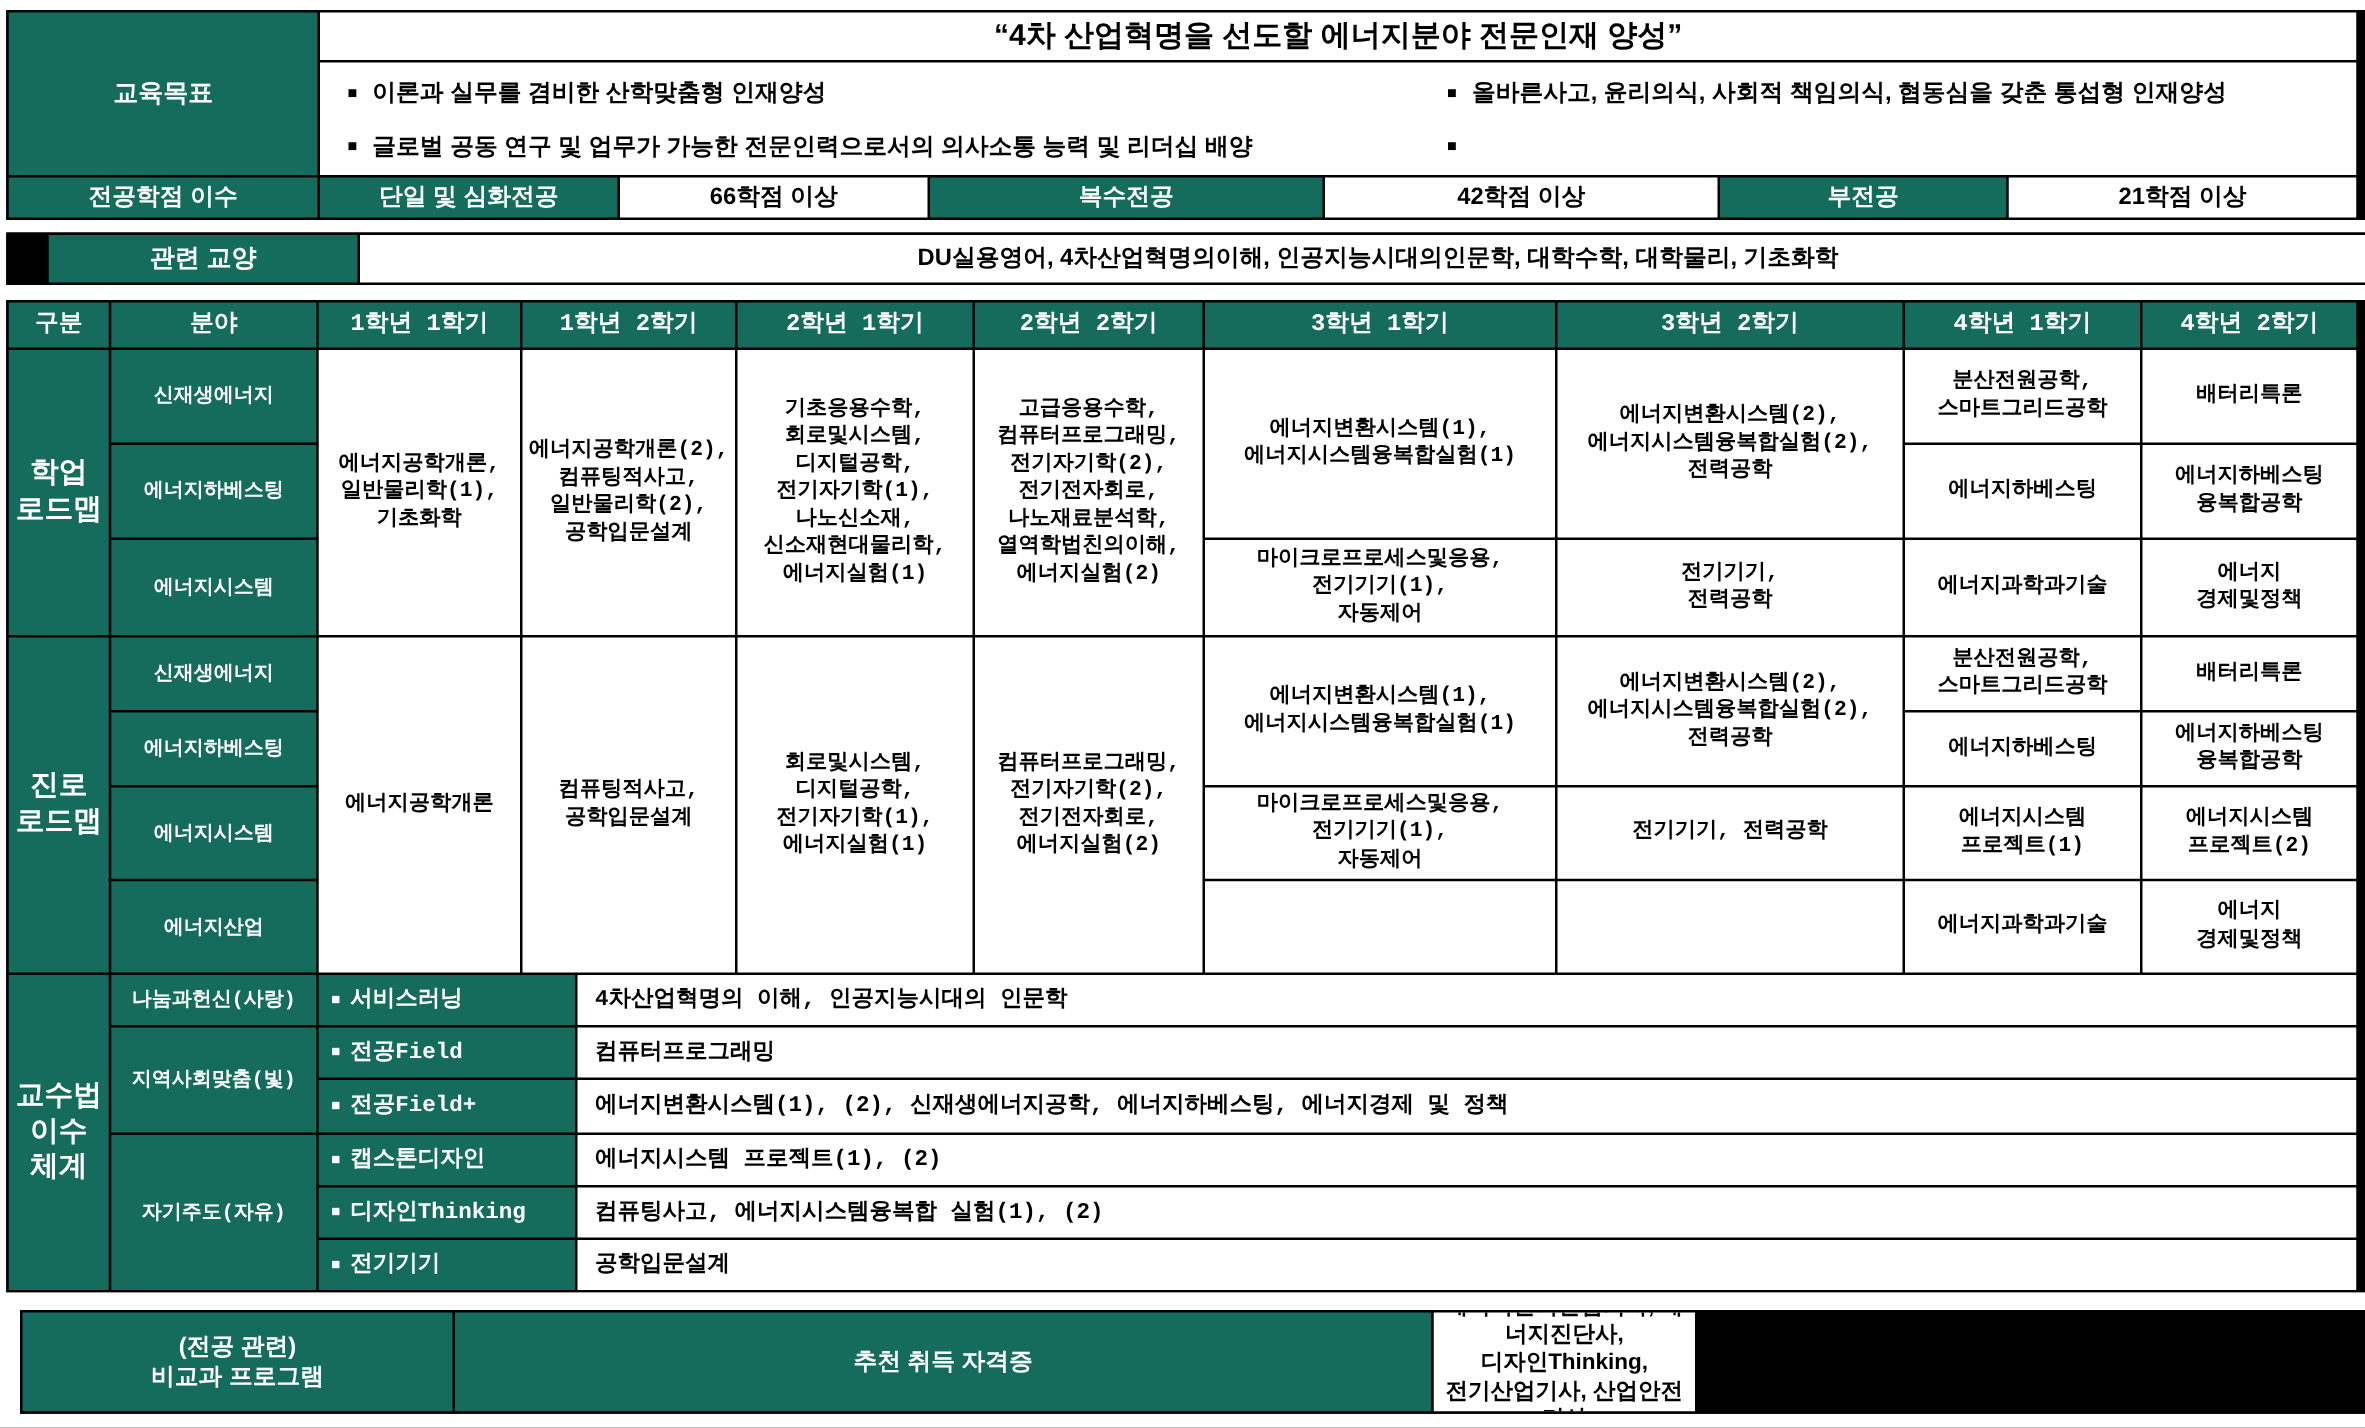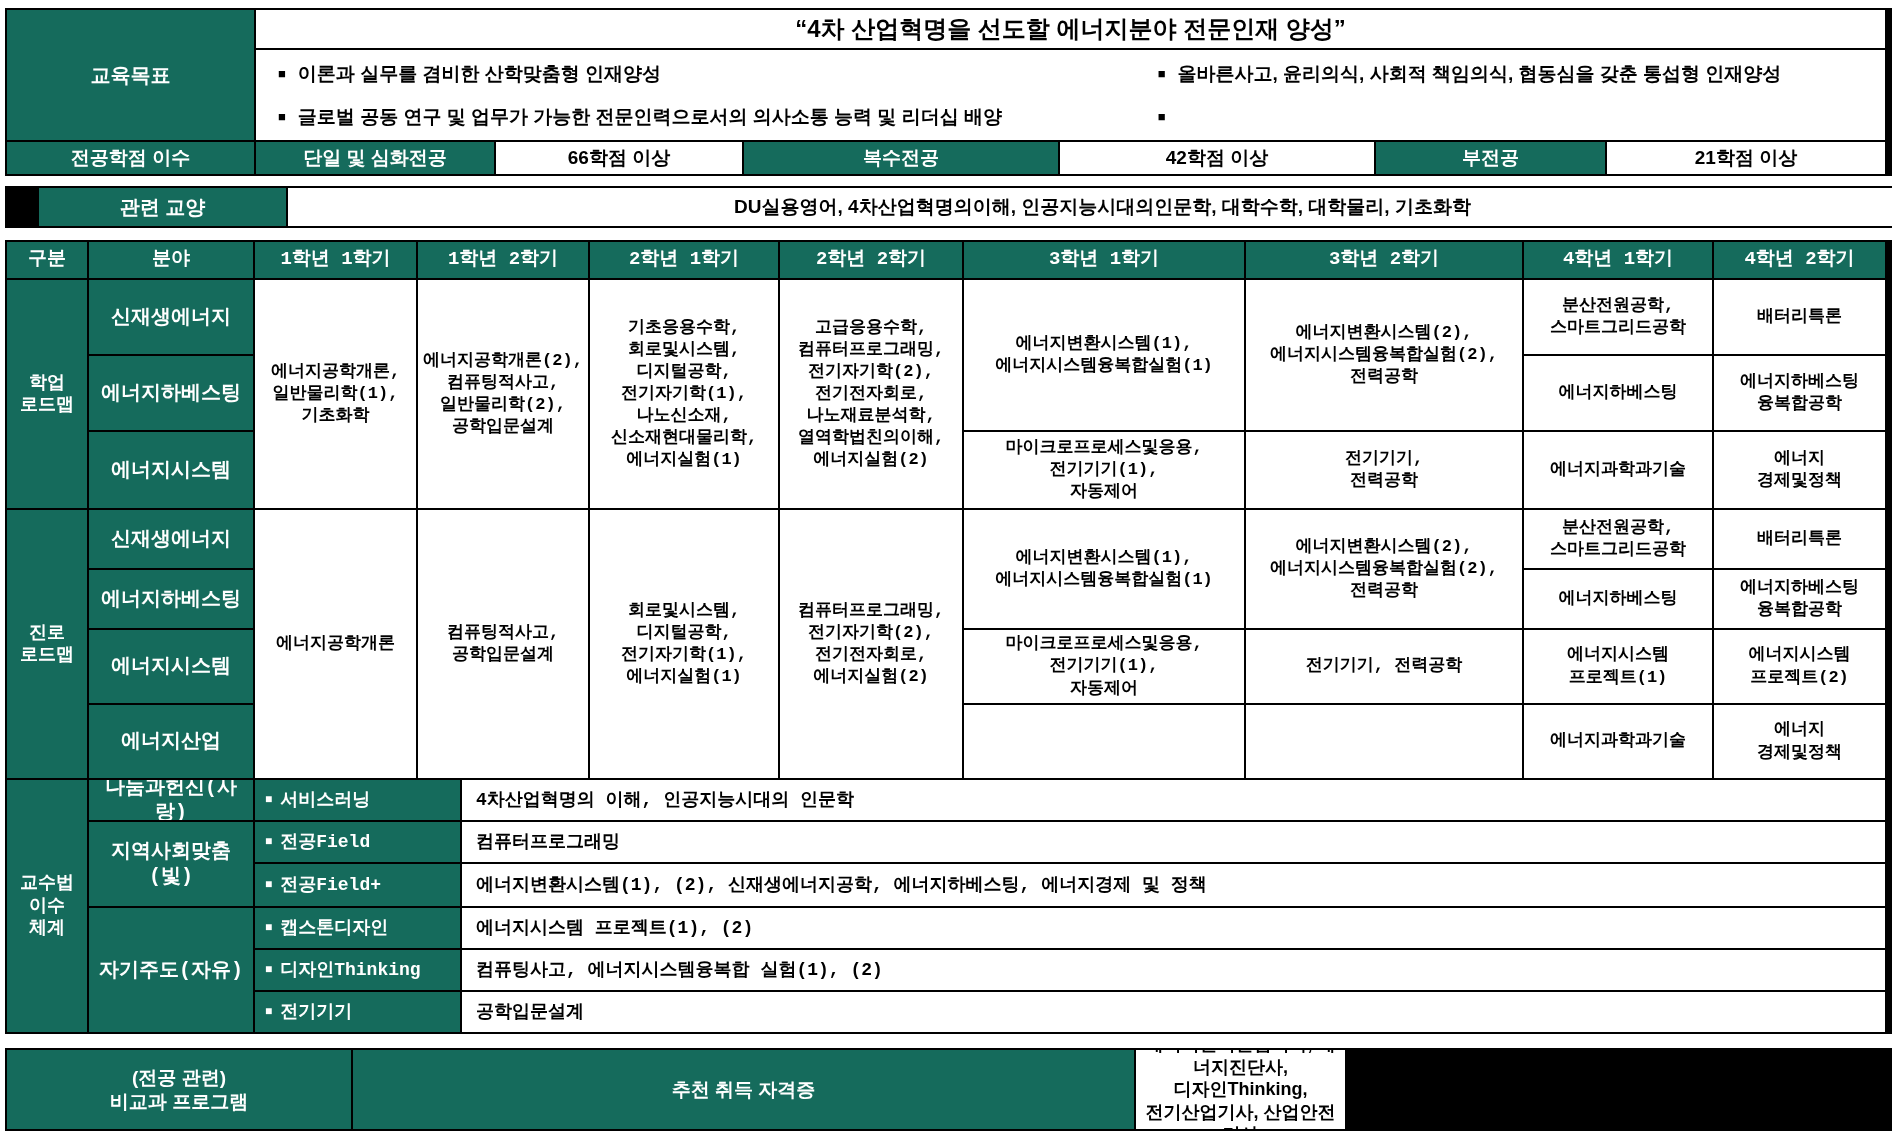--- a/index.html
+++ b/index.html
@@ -27,28 +27,28 @@
   .bullet-item{display:flex;align-items:center;text-align:left;font-size:19px;padding-left:22px;}
   .bullet-item .bm{font-size:13px;margin-right:12px;}
   .lab{font-size:20px;}
   .cr{font-size:19px;}
   
   .b2{grid-template-columns:247px 1629px;grid-template-rows:38px;padding-left:32px;}
   
   .b3{grid-template-columns:80px 164px 161px 42px 126px 188px 182px 280px 276px 188px 171px;
       grid-template-rows:36px 74px 74px 76px 58px 58px 73px 73px 40px 40px 42px 40px 40px 40px;font-family:Liberation Mono, monospace;}
   .hd{font-size:19px;}
-  .grp{font-size:18px;}
-  .fld{font-size:20px;}
+  .grp{font-size:23px;}
+  .fld{font-size:16px;}
   .cell{font-size:17px;line-height:1.3;}
   .method{font-size:18px;justify-content:flex-start;text-align:left;padding-left:10px;}
   .method .bm{font-size:12px;margin-right:8px;}
   .content{font-size:18px;justify-content:flex-start;text-align:left;padding-left:14px;}
   
-  .b4{grid-template-columns:344px 781px 209px 538px;grid-template-rows:79px;}
+  .b4{grid-template-columns:344px 781px 209px 538px;grid-template-rows:79px;margin-left:11px;}
   .bt{font-size:19px;}
   .certs{font-size:18px;}
 </style>
 </head>
 <body>
 
 <div class="page">
 
   <div class="grid b1">
     <div class="c g lab" style="grid-column:1;grid-row:1/4">교육목표</div>

